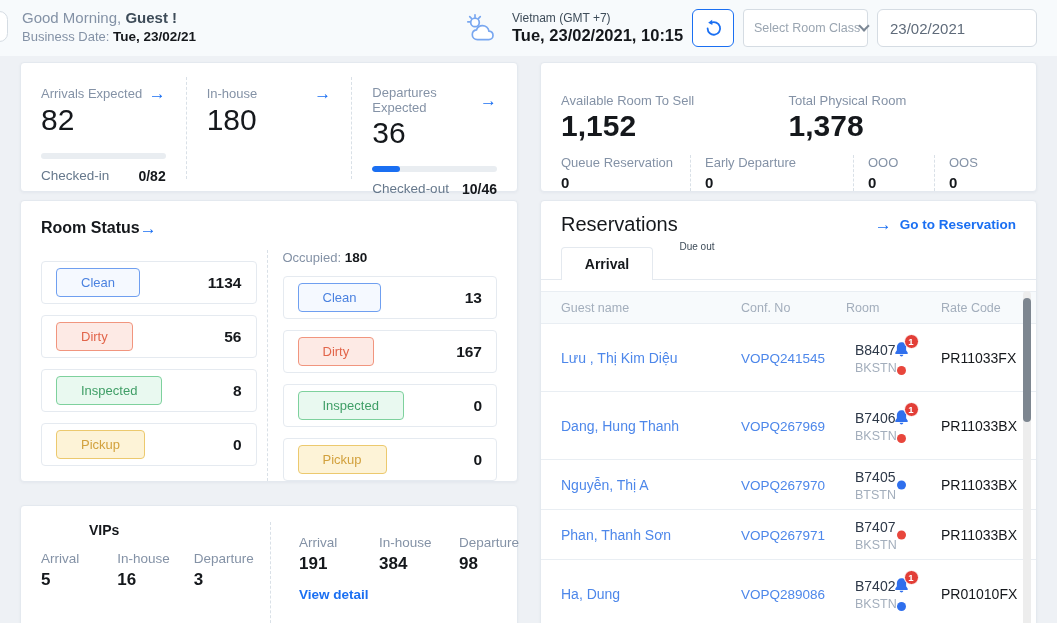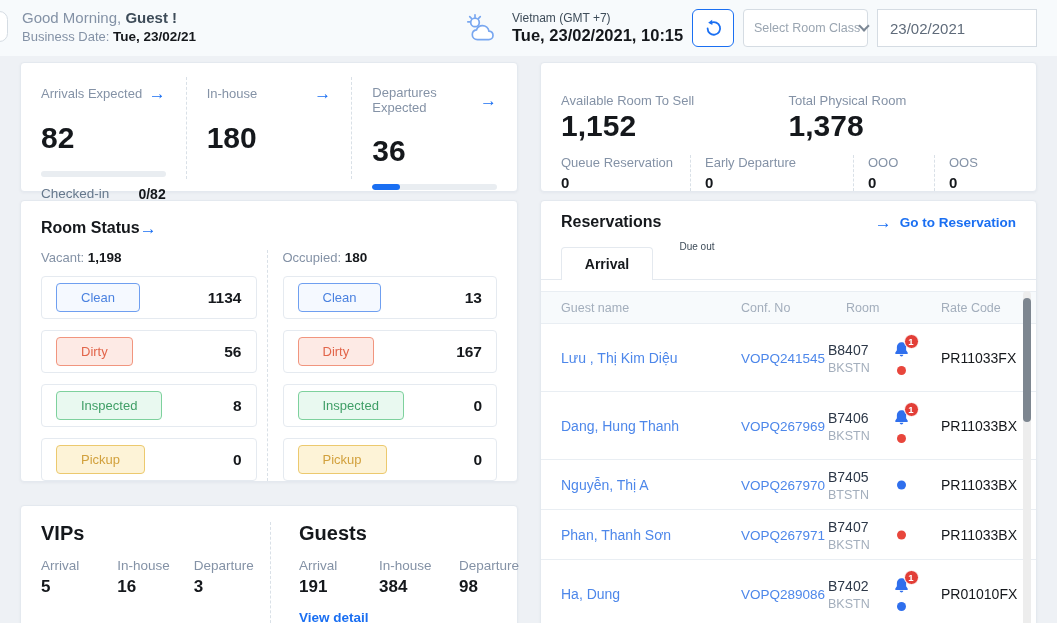--- a/index.html
+++ b/index.html
@@ -26,32 +26,32 @@
   .greet-line2 b{color:var(--black);font-size:13.5px;font-weight:700;}
   .header-right{position:absolute;right:20px;top:9px;display:flex;align-items:center;}
   .weather{width:36px;height:32px;margin-right:10px;flex:none;}
   .tz-block{width:172px;}
   .tz{font-size:12px;color:#3e4c59;}
   .time{font-size:16.5px;font-weight:700;color:var(--black);margin-top:1px;white-space:nowrap;}
   .refresh{width:42px;height:38px;border:1.5px solid var(--accent);border-radius:6px;background:#fff;margin-left:8px;margin-right:9px;display:flex;align-items:center;justify-content:center;cursor:pointer;flex:none;}
   .select{width:125px;height:38px;border:1px solid #d5dce3;border-radius:4px;background:#fff;margin-right:9px;display:flex;align-items:center;justify-content:space-between;padding:0 10px;cursor:pointer;flex:none;}
   .select-text{font-size:12.5px;color:#9aa5b1;white-space:nowrap;}
   .chev{width:8px;height:8px;border-right:2px solid #7b8794;border-bottom:2px solid #7b8794;transform:rotate(45deg);margin-top:-4px;flex:none;}
-  .date-input{width:160px;height:38px;border:1px solid #d5dce3;border-radius:0;padding:12px 12px;font-size:15px;color:#5f6b7a;background:#fff;outline:none;}
+  .date-input{width:160px;height:38px;border:1px solid #d5dce3;border-radius:6px;padding:12px 12px;font-size:15px;color:#5f6b7a;background:#fff;outline:none;}
 
   .card{position:absolute;background:#fff;border:1px solid var(--card-border);border-radius:4px;box-shadow:0 1px 3px rgba(40,60,90,.05);}
 
   
   #occ-card{left:20px;top:62px;width:498px;height:130px;display:flex;padding:14px 0 12px;}
   .occ-col{flex:1;padding:0 20px;}
   .occ-col + .occ-col{border-left:1px dashed var(--divider);}
   .occ-top{display:flex;justify-content:space-between;align-items:center;margin-top:8px;}
   .occ-label{font-size:13px;color:var(--gray);}
   .arrow{color:var(--accent);font-size:17px;font-weight:700;line-height:1;cursor:pointer;}
-  .occ-value{font-size:30px;font-weight:700;color:var(--black);margin-top:19px;}
+  .occ-value{font-size:30px;font-weight:400;color:var(--black);margin-top:1px;}
   .occ-progress{height:6px;background:var(--track);border-radius:3px;margin-top:16px;overflow:hidden;}
   .occ-fill{height:100%;background:var(--accent);border-radius:3px;width:0;}
   .occ-footer{display:flex;justify-content:space-between;margin-top:9px;font-size:13.5px;}
   .occ-footer span{color:#66788c;}
   .occ-footer b{color:var(--black);font-size:14px;font-weight:700;}
 
   
   #sum-card{left:540px;top:62px;width:497px;height:130px;padding:14px 0 12px;}
   .sum-top{display:flex;padding:0 20px;margin-top:8px;}
   .sum-main{width:240px;}
@@ -79,45 +79,45 @@
   .rs-badge.clean{background:var(--clean-bg);border-color:var(--clean-border);color:var(--clean-text);}
   .rs-badge.dirty{background:var(--dirty-bg);border-color:var(--dirty-border);color:var(--dirty-text);}
   .rs-badge.inspected{background:var(--inspected-bg);border-color:var(--inspected-border);color:var(--inspected-text);}
   .rs-badge.pickup{background:var(--pickup-bg);border-color:var(--pickup-border);color:var(--pickup-text);}
   .rs-val{font-size:15.5px;color:var(--black);font-weight:700;}
 
   
   #vips-card{left:20px;top:505px;width:498px;height:140px;padding:16px 20px;display:flex;}
   .vips-left{width:229px;}
   .vips-right{border-left:1px dashed var(--divider);padding-left:28px;flex:1;}
-  .v-title{font-size:20px;font-weight:700;color:var(--black);}
+  .v-title{font-size:14px;font-weight:700;color:var(--black);margin-left:48px;}
   .v-metrics{display:flex;margin-top:13px;}
   .v-m{width:80px;}
   .v-m .m-label{font-size:13.5px;color:var(--gray);}
   .v-m .m-value{font-size:17px;font-weight:700;color:var(--black);margin-top:4px;}
   .view-detail{display:inline-block;color:var(--accent);font-weight:700;font-size:13.5px;margin-top:13px;cursor:pointer;}
 
   
   #res-card{left:540px;top:200px;width:497px;height:430px;overflow:hidden;}
   .res-head{position:absolute;left:20px;right:20px;top:12px;display:flex;justify-content:space-between;align-items:center;}
-  .res-title{font-size:16px;font-weight:700;color:var(--black);}
+  .res-title{font-size:20px;font-weight:400;color:var(--black);}
   .goto{display:flex;align-items:center;gap:8px;color:var(--accent);font-size:13.5px;font-weight:700;cursor:pointer;}
   .tabs-line{position:absolute;left:0;right:0;top:78px;height:1px;background:#e4e9ef;}
   .tab-active{position:absolute;left:20px;top:46px;width:92px;height:33px;background:#fff;border:1px solid #e4e9ef;border-bottom:none;border-radius:4px 4px 0 0;display:flex;align-items:center;justify-content:center;font-size:14px;font-weight:700;color:var(--black);z-index:2;cursor:pointer;}
   .tab-inactive{position:absolute;left:112px;top:29px;width:88px;height:32px;display:flex;align-items:center;justify-content:center;font-size:10px;color:#3e4c59;cursor:pointer;}
   .res-thead{position:absolute;left:0;right:0;top:90px;height:33px;background:var(--thead-bg);border-top:1px solid var(--row-border);border-bottom:1px solid var(--row-border);}
   .th{position:absolute;top:50%;transform:translateY(-50%);font-size:12.5px;color:var(--muted);}
   .th0{left:20px;}.th1{left:200px;}.th2{left:305px;}.th3{left:400px;}
   #res-rows{position:absolute;left:0;right:0;top:123px;}
   .res-row{position:relative;border-bottom:1px solid var(--row-border);}
   .res-row.tall{height:68px;}
   .res-row.short{height:50px;}
   .rr-guest{position:absolute;left:20px;top:50%;transform:translateY(-50%);color:var(--link);font-size:14px;cursor:pointer;white-space:nowrap;}
   .rr-conf{position:absolute;left:200px;top:50%;transform:translateY(-50%);color:var(--link);font-size:13.5px;cursor:pointer;}
-  .rr-room{position:absolute;left:287px;top:50%;transform:translateY(-50%);}
+  .rr-room{position:absolute;left:314px;top:50%;transform:translateY(-50%);}
   .rr-num{font-size:14px;color:#2d3848;}
   .rr-cls{font-size:12.5px;color:var(--muted);margin-top:3px;}
   .rr-ind{position:absolute;left:349px;top:50%;transform:translateY(-50%);width:22px;display:flex;flex-direction:column;align-items:center;gap:8px;}
   .bell-wrap{position:relative;width:17px;height:17px;cursor:pointer;}
   .bell-badge{position:absolute;top:-7px;right:-9px;width:15px;height:15px;border-radius:50%;background:#e23e37;color:#fff;font-size:9.5px;font-weight:700;display:flex;align-items:center;justify-content:center;border:1.5px solid #fff;}
   .dot{width:9px;height:9px;border-radius:50%;flex:none;}
   .dot-red{background:var(--red);}
   .dot-blue{background:var(--dot-blue);}
   .rr-rate{position:absolute;left:400px;top:50%;transform:translateY(-50%);font-size:14px;color:var(--black);}
   .res-scroll-track{position:absolute;right:5px;top:90px;bottom:0;width:8px;background:#ededed;border-radius:4px;}
@@ -234,21 +234,20 @@
   </div>
 </div>
 
 <div class="card" id="rs-card">
   <div class="rs-head">
     <span class="rs-title">Room Status</span>
     <span class="arrow">→</span>
   </div>
   <div class="rs-cols">
     <div class="rs-col">
-      <div class="rs-sub"><span>Vacant:</span> <b>1,198</b></div>
       <div class="rs-row">
         <span class="rs-badge clean">Clean</span>
         <b class="rs-val">1134</b>
       </div>
       <div class="rs-row">
         <span class="rs-badge dirty">Dirty</span>
         <b class="rs-val">56</b>
       </div>
       <div class="rs-row">
         <span class="rs-badge inspected">Inspected</span>
@@ -293,21 +292,20 @@
         <div class="m-label">In-house</div>
         <div class="m-value">16</div>
       </div>
       <div class="v-m">
         <div class="m-label">Departure</div>
         <div class="m-value">3</div>
       </div>
     </div>
   </div>
   <div class="vips-right">
-    <div class="v-title">Guests</div>
     <div class="v-metrics">
       <div class="v-m">
         <div class="m-label">Arrival</div>
         <div class="m-value">191</div>
       </div>
       <div class="v-m">
         <div class="m-label">In-house</div>
         <div class="m-value">384</div>
       </div>
       <div class="v-m">

